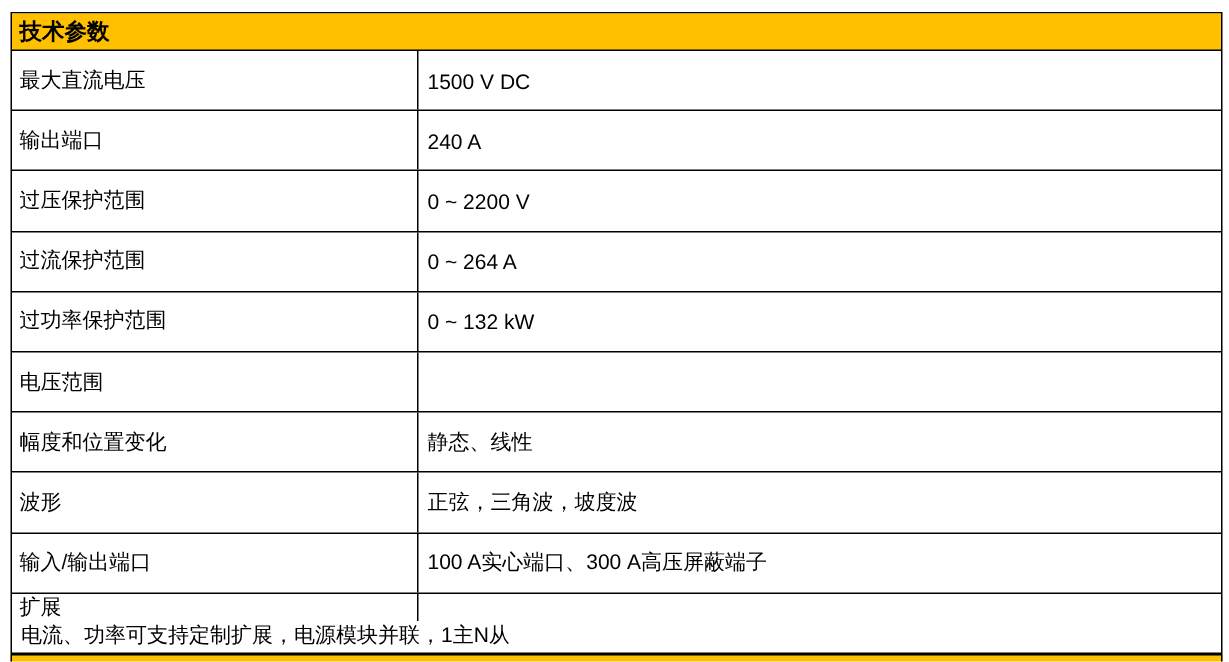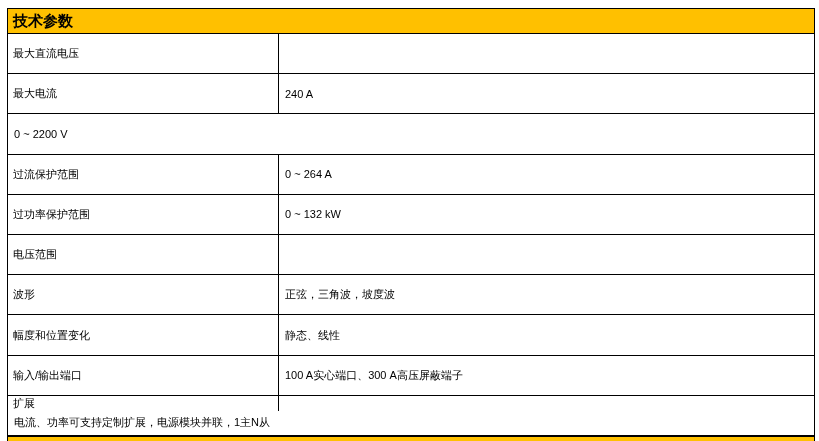--- a/index.html
+++ b/index.html
@@ -45,21 +45,21 @@
     border-bottom: 1px solid #000000;
     box-sizing: border-box;
   }
   .trow:last-child {
     border-bottom: none;
     flex-direction: column;
   }
   .cell {
     display: flex;
     align-items: center;
-    font-size: 11px;
+    font-size: 14px;
     box-sizing: border-box;
     white-space: nowrap;
     overflow: hidden;
   }
   .cell-label {
     width: 271px;
     border-right: 1px solid #000000;
     padding-left: 5px;
   }
   .cell-value {
@@ -80,55 +80,57 @@
 </head>
 <body>
 
 <div class="spec-table">
   <div class="thead">
     <span>技术参数</span>
   </div>
   <div class="tbody" id="rows">
   <div class="trow">
     <div class="cell cell-label">最大直流电压</div>
+    <div class="cell cell-value">1500 V DC</div>
   </div>
 
   <div class="trow">
-    <div class="cell cell-label">最大电流</div>
+    <div class="cell cell-label">输出端口</div>
     <div class="cell cell-value">240 A</div>
   </div>
 
 
 
   <div class="trow">
+    <div class="cell cell-label">过压保护范围</div>
     <div class="cell cell-value">0 ~ 2200 V</div>
   </div>
 
   <div class="trow">
     <div class="cell cell-label">过流保护范围</div>
     <div class="cell cell-value">0 ~ 264 A</div>
   </div>
 
   <div class="trow">
     <div class="cell cell-label">过功率保护范围</div>
     <div class="cell cell-value">0 ~ 132 kW</div>
   </div>
 
   <div class="trow">
     <div class="cell cell-label">电压范围</div>
   </div>
 
   <div class="trow">
-    <div class="cell cell-label">波形</div>
-    <div class="cell cell-value">正弦，三角波，坡度波</div>
+    <div class="cell cell-label">幅度和位置变化</div>
+    <div class="cell cell-value">静态、线性</div>
   </div>
 
   <div class="trow">
-    <div class="cell cell-label">幅度和位置变化</div>
-    <div class="cell cell-value">静态、线性</div>
+    <div class="cell cell-label">波形</div>
+    <div class="cell cell-value">正弦，三角波，坡度波</div>
   </div>
 
 
   <div class="trow">
     <div class="cell cell-label">输入/输出端口</div>
     <div class="cell cell-value">100 A实心端口、300 A高压屏蔽端子</div>
   </div>
 
   <div class="trow">
     <div class="cell cell-label">扩展</div>

